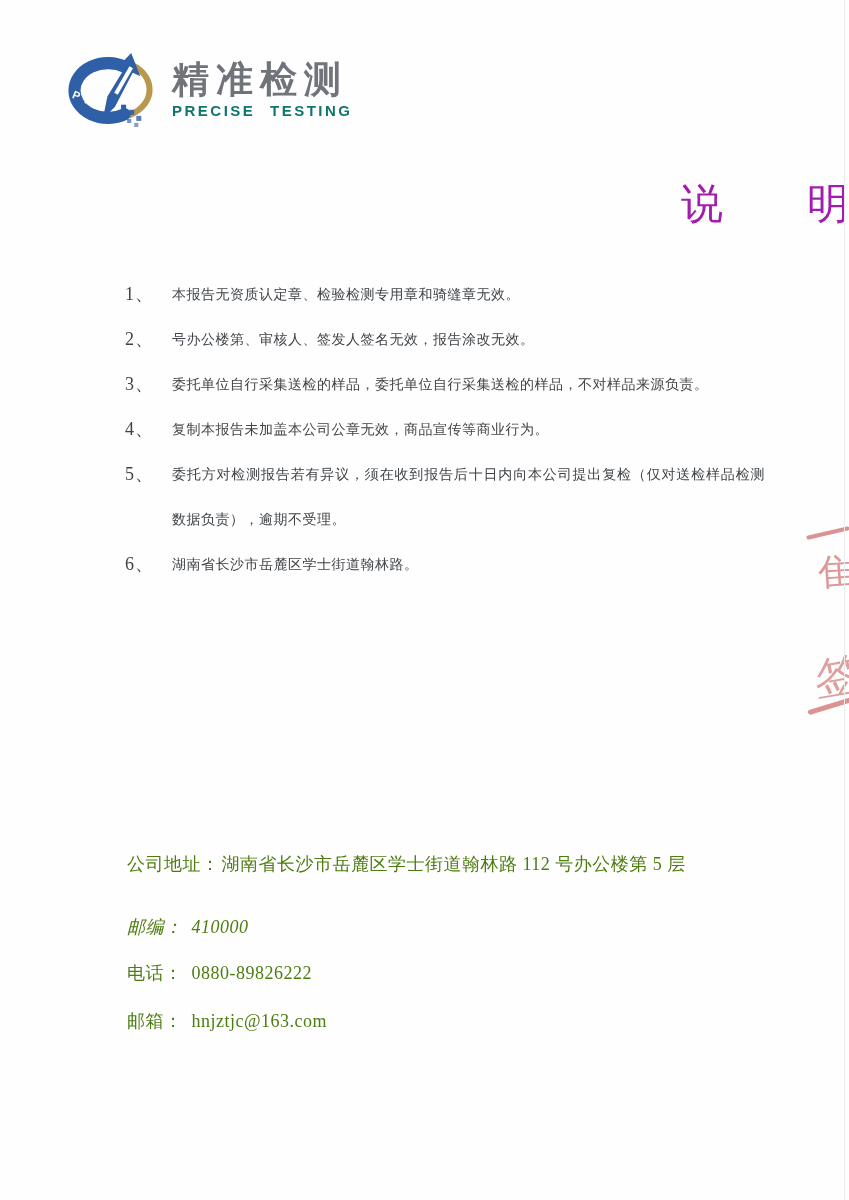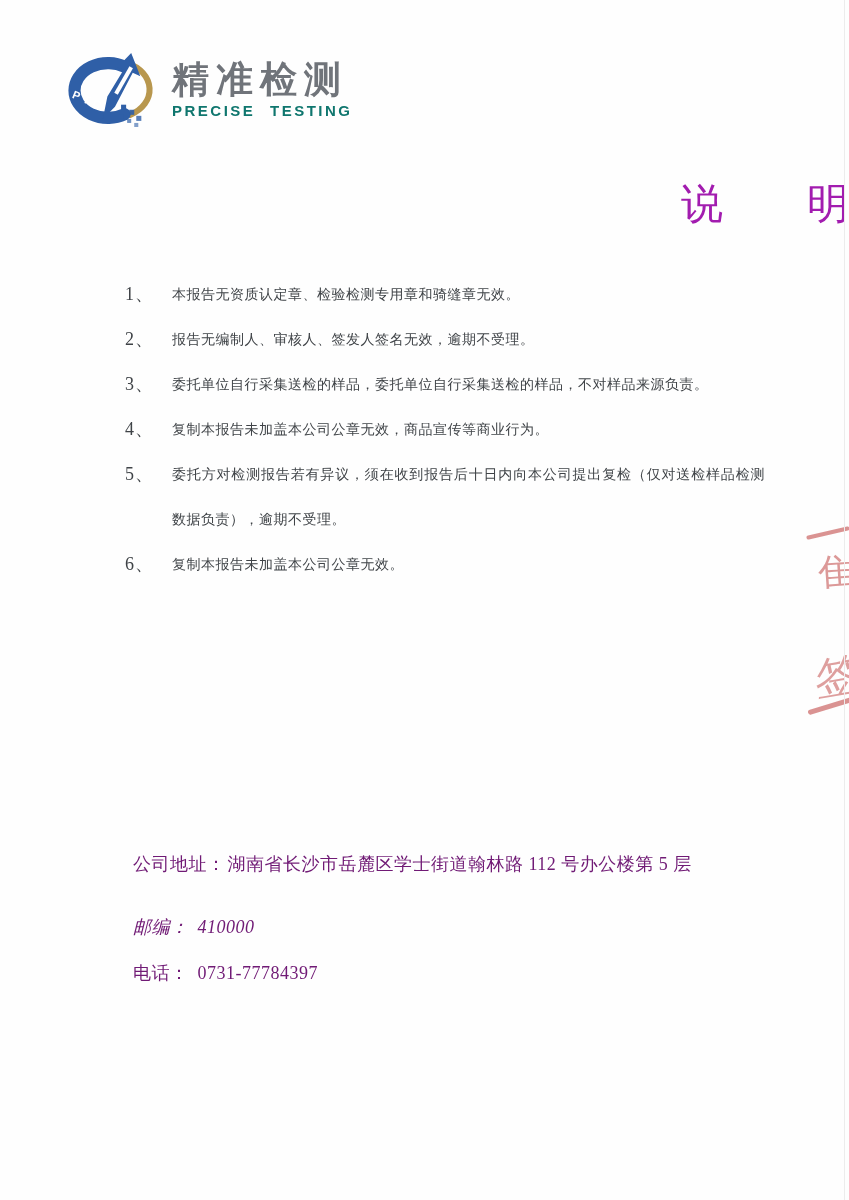--- a/index.html
+++ b/index.html
@@ -50,22 +50,22 @@
     width:47px;flex:0 0 auto;
     font-size:18px;line-height:45px;letter-spacing:1px;
   }
   .note-text{
     width:593px;flex:0 0 auto;
     font-size:14px;line-height:45px;letter-spacing:0.5px;
     text-align:justify;
   }
   
   .contact-line{
-    position:absolute;left:133px;
-    font-size:18px;color:#701a75;letter-spacing:0.5px;
+    position:absolute;left:127px;
+    font-size:18px;color:#4d7c0f;letter-spacing:0.5px;
     white-space:nowrap;
   }
   .contact-line .value{margin-left:9px;}
   .contact-line.address .value{margin-left:2px;}
   .line-address{top:852px;}
   .line-zip{top:915px;font-style:italic;}
   .line-phone{top:961px;}
   .line-email{top:1009px;}
   
   .stamp-stroke{
@@ -118,48 +118,51 @@
 
   <div class="doc-title">说　　明</div>
 
   <div class="notes">
     <div class="note-row">
       <span class="note-num">1、</span>
       <span class="note-text">本报告无资质认定章、检验检测专用章和骑缝章无效。</span>
     </div>
     <div class="note-row">
       <span class="note-num">2、</span>
-      <span class="note-text">报告无编制人、审核人、签发人签名无效，逾期不受理。</span>
+      <span class="note-text">号办公楼第、审核人、签发人签名无效，报告涂改无效。</span>
     </div>
     <div class="note-row">
       <span class="note-num">3、</span>
       <span class="note-text">委托单位自行采集送检的样品，委托单位自行采集送检的样品，不对样品来源负责。</span>
     </div>
     <div class="note-row">
       <span class="note-num">4、</span>
       <span class="note-text">复制本报告未加盖本公司公章无效，商品宣传等商业行为。</span>
     </div>
     <div class="note-row">
       <span class="note-num">5、</span>
       <span class="note-text">委托方对检测报告若有异议，须在收到报告后十日内向本公司提出复检（仅对送检样品检测数据负责），逾期不受理。</span>
     </div>
     <div class="note-row">
       <span class="note-num">6、</span>
-      <span class="note-text">复制本报告未加盖本公司公章无效。</span>
+      <span class="note-text">湖南省长沙市岳麓区学士街道翰林路。</span>
     </div>
   </div>
 
   <div class="contact-line address line-address">
     <span class="label">公司地址：</span><span class="value">湖南省长沙市岳麓区学士街道翰林路 112 号办公楼第 5 层</span>
   </div>
   <div class="contact-line line-zip">
     <span class="label">邮编：</span><span class="value">410000</span>
   </div>
   <div class="contact-line line-phone">
-    <span class="label">电话：</span><span class="value">0731-77784397</span>
+    <span class="label">电话：</span><span class="value">0880-89826222</span>
+  </div>
+  <div class="contact-line line-email">
+    <span class="label">邮箱：</span><span class="value">hnjztjc@163.com</span>
   </div>
 
   <div class="stamp-stroke s1"></div>
   <span class="stamp-char c1">隹</span>
   <span class="stamp-char c2">签</span>
   <div class="stamp-stroke s2"></div>
 
   <div class="scan-edge"></div>
 
 </div>

